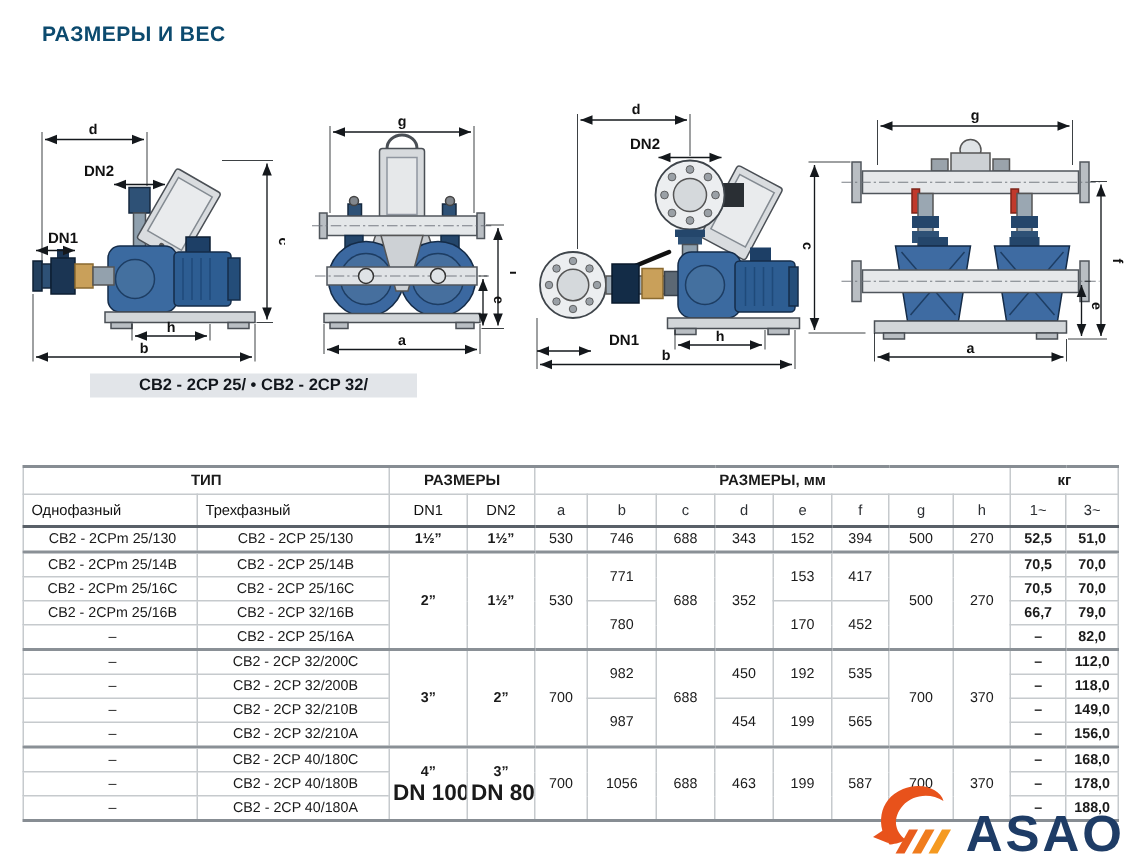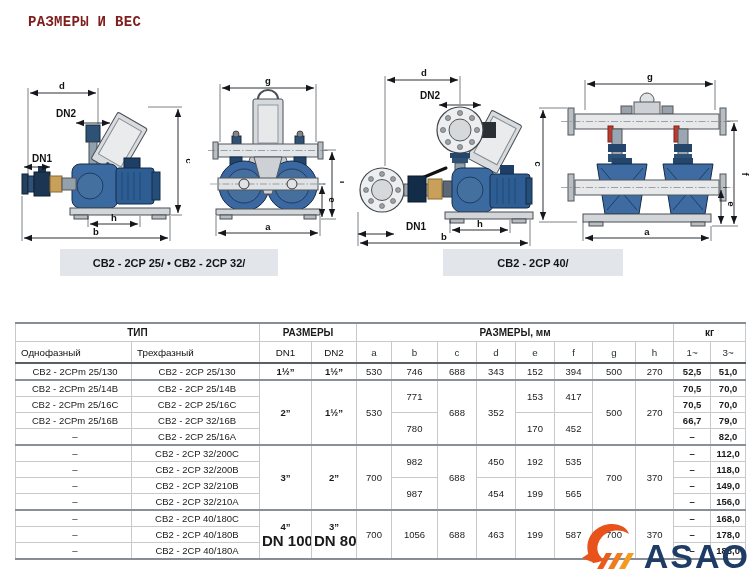--- a/index.html
+++ b/index.html
@@ -1,30 +1,30 @@
 <!DOCTYPE html>
 <html><head>
 <meta charset="utf-8">
 <style>
   html,body{margin:0;padding:0;background:#fff;}
   .sheet{position:relative;width:751px;height:575px;background:#fff;overflow:hidden;
          font-family:"Liberation Sans","DejaVu Sans",sans-serif;color:#1a1a1a;}
   .page-title{position:absolute;left:28px;top:14px;font-size:14px;font-weight:700;
-              color:#7f1d1d;letter-spacing:.3px;font-family:Liberation Mono, monospace;}
+              color:#0c4a6e;letter-spacing:.3px;}
   
   .drawing{position:absolute;}
   .dim-line{stroke:#14181c;stroke-width:.9;fill:none;}
   .ext-line{stroke:#14181c;stroke-width:.55;fill:none;}
   .cl{stroke:#6b7178;stroke-width:.6;stroke-dasharray:7 2 1.5 2;fill:none;}
   .dim-text{font:700 9.5px "Liberation Sans","DejaVu Sans",sans-serif;fill:#111;}
   .dn-text{font:700 10px "Liberation Sans","DejaVu Sans",sans-serif;fill:#111;}
-  .caption{position:absolute;height:27px;background:#e2e5e9;display:flex;align-items:center;
+  .caption{position:absolute;height:16px;background:#e2e5e9;display:flex;align-items:center;
            justify-content:center;font-size:11px;font-weight:700;color:#12161c;}
   
-  .table-wrap{position:absolute;left:15px;top:322px;width:730px;}
+  .table-wrap{position:absolute;left:15px;top:310px;width:730px;}
   table.dims{border-collapse:collapse;width:730px;table-layout:fixed;font-size:9.5px;}
   table.dims th,table.dims td{border:1px solid #c6cacd;padding:0 2px;overflow:hidden;white-space:nowrap;}
   table.dims{border-top:2px solid #878d93;border-bottom:2px solid #878d93;}
   thead tr.grp th{height:17px;font-size:10px;font-weight:700;text-align:center;}
   thead tr.sub th{height:20px;font-size:9.8px;border-bottom:2px solid #596068;text-align:center;font-weight:400;color:#2c2f33;}
   thead tr.sub th.b{font-weight:400;color:#111;}
   thead tr.sub th.l{text-align:left;padding-left:5px;}
   tbody td{height:15px;text-align:center;}
   tbody td.name{text-align:center;padding-left:5px;}
   tbody td.b{font-weight:700;}
@@ -296,21 +296,20 @@
     <line class="dim-line" x1="194" y1="126" x2="194" y2="160" marker-start="url(#da)" marker-end="url(#da)"></line>
     <text class="dim-text" transform="rotate(90,201,140)" x="201" y="140" text-anchor="middle">e</text>
 
     <line class="ext-line" x1="56" y1="158" x2="56" y2="177"></line>
     <line class="ext-line" x1="184" y1="162" x2="184" y2="177"></line>
     <line class="dim-line" x1="58" y1="174" x2="182" y2="174" marker-start="url(#da)" marker-end="url(#da)"></line>
     <text class="dim-text" x="120" y="171" text-anchor="middle">a</text>
   </svg>
 
   <div class="caption" style="left:60px;top:249px;width:218px">CB2 - 2CP 25/  •  CB2 - 2CP 32/</div>
-  <div class="caption" style="left:443px;top:249px;width:180px">CB2 - 2CP 40/</div>
 
   <div class="table-wrap">
   <table class="dims">
     <colgroup>
       <col style="width:116px">
           <col style="width:128px">
           <col style="width:52px">
           <col style="width:45px">
       <col style="width:35px">
           <col style="width:46px">

